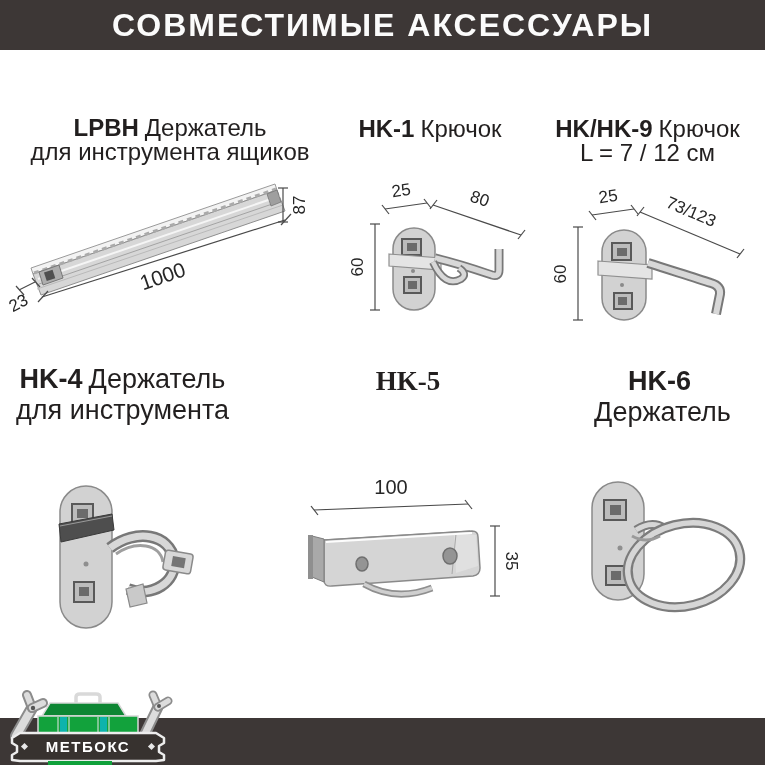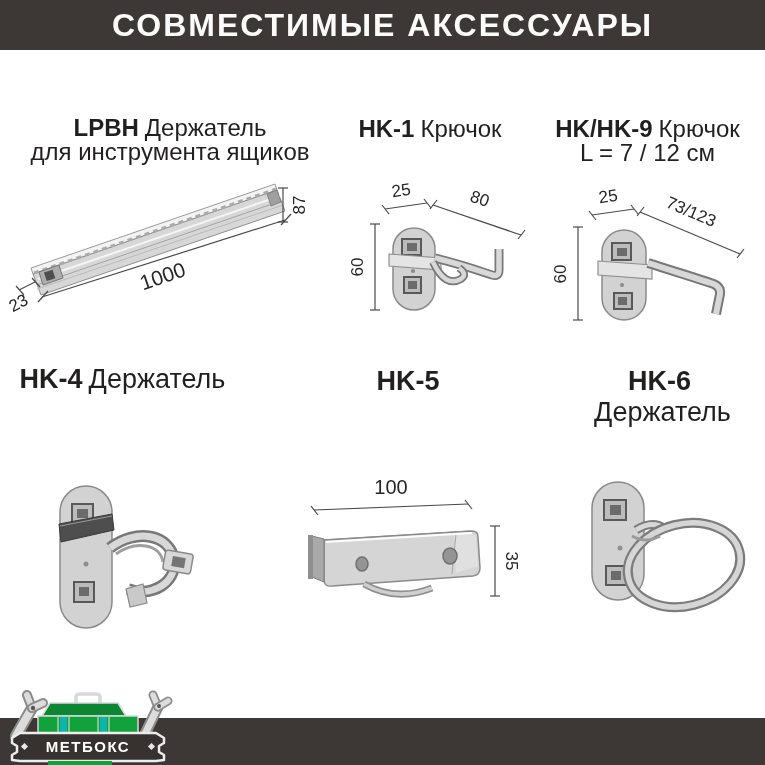--- a/index.html
+++ b/index.html
@@ -16,21 +16,21 @@
   }
   .bottom-bar { top:718px; height:47px; }
   .ptitle { position:absolute; text-align:center; color:#221f1f; }
   .ptitle .code { font-weight:bold; margin-right:6px; }
   .ptitle-top { font-size:24px; line-height:24px; }
   .ptitle-bottom { font-size:27px; line-height:31px; }
   .t-lpbh { left:25px;  top:116px; width:290px; }
   .t-hk2  { left:350px; top:117px; width:160px; }
   .t-hk3  { left:540px; top:117px; width:215px; }
   .t-hk4  { left:5px;   top:364px; width:235px; }
-  .t-hk5  { left:280px; top:366px; width:262px; }
+  .t-hk5  { left:280px; top:366px; width:262px;font-family:Liberation Serif, serif; }
   .t-hk6  { left:545px; top:366px; width:235px; }
   .drawing { position:absolute; }
   .d-lpbh { left:5px;   top:176px; }
   .d-hk2  { left:345px; top:178px; }
   .d-hk3  { left:548px; top:183px; }
   .d-hk4  { left:46px;  top:476px; }
   .d-hk5  { left:296px; top:476px; }
   .d-hk6  { left:576px; top:466px; }
   .d-logo { left:2px;   top:690px; z-index:5; }
   svg text.dim {
@@ -166,20 +166,21 @@
       <rect class="slot-in" x="70" y="114" width="9" height="8"></rect>
       <polygon points="50,78 104,82 104,96 50,92" fill="#e4e4e4" stroke="#8f8f8f" stroke-width="1.2"></polygon>
       <path class="rod-out" stroke-width="10" d="M100,80 C125,88 148,95 163,100 Q173,103 172,111 L168,131"></path>
       <path class="rod-in" stroke-width="6" d="M100,80 C125,88 148,95 163,100 Q173,103 172,111 L168,131"></path>
       <circle cx="74" cy="102" r="2" fill="#8a8a8a"></circle>
     </g>
   </svg>
 
   <div class="ptitle ptitle-bottom t-hk4">
     <div><span class="code">HK-4</span><span>Держатель</span></div>
+    <div>для инструмента</div>
   </div>
 
   <div class="ptitle ptitle-bottom t-hk5">
     <div class="code">HK-5</div>
   </div>
 
   <div class="ptitle ptitle-bottom t-hk6">
     <div class="code">HK-6</div>
     <div>Держатель</div>
   </div>

